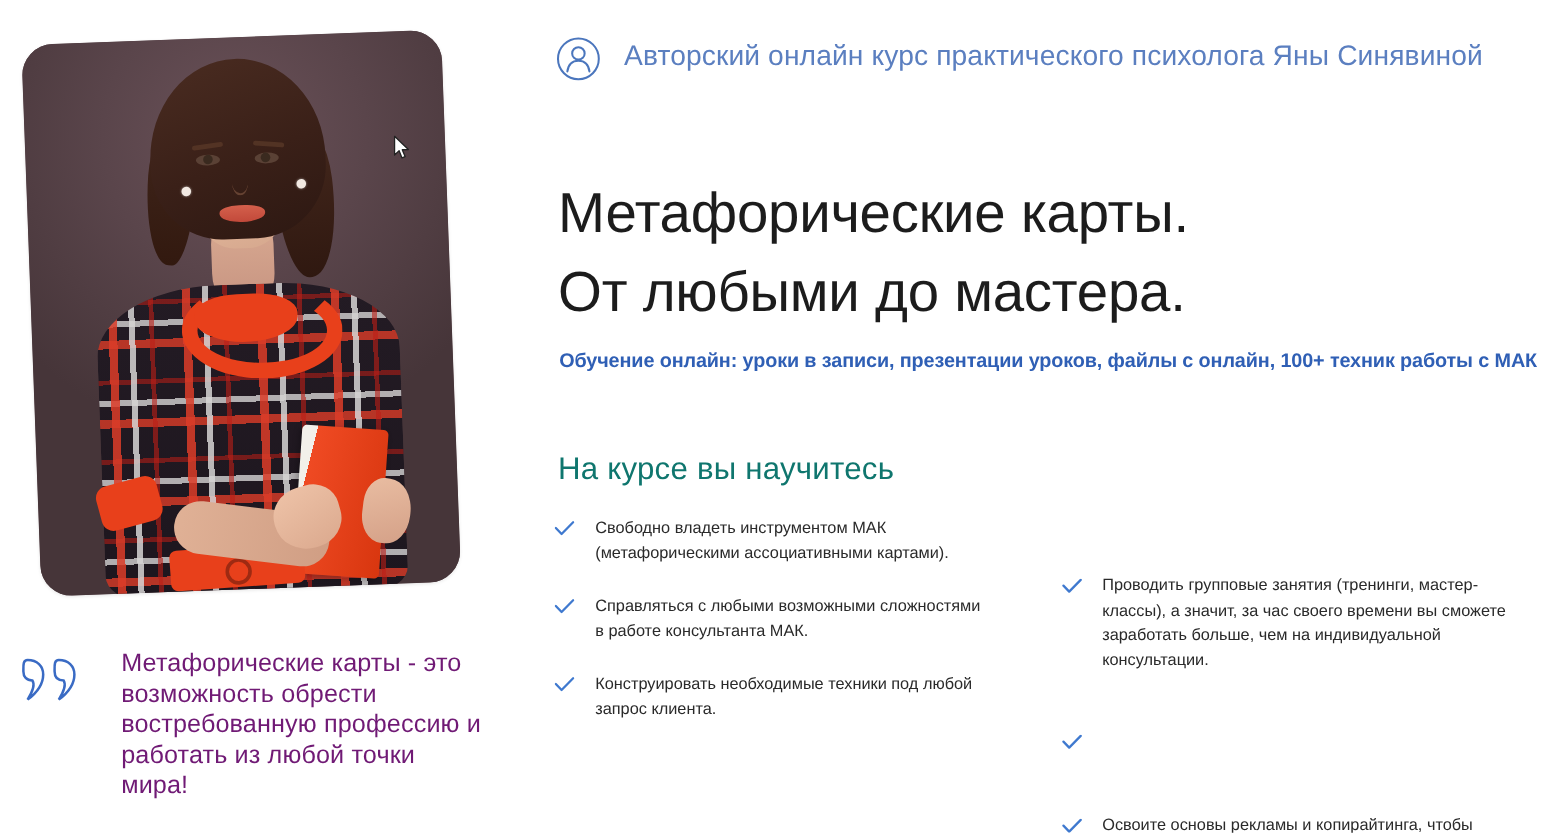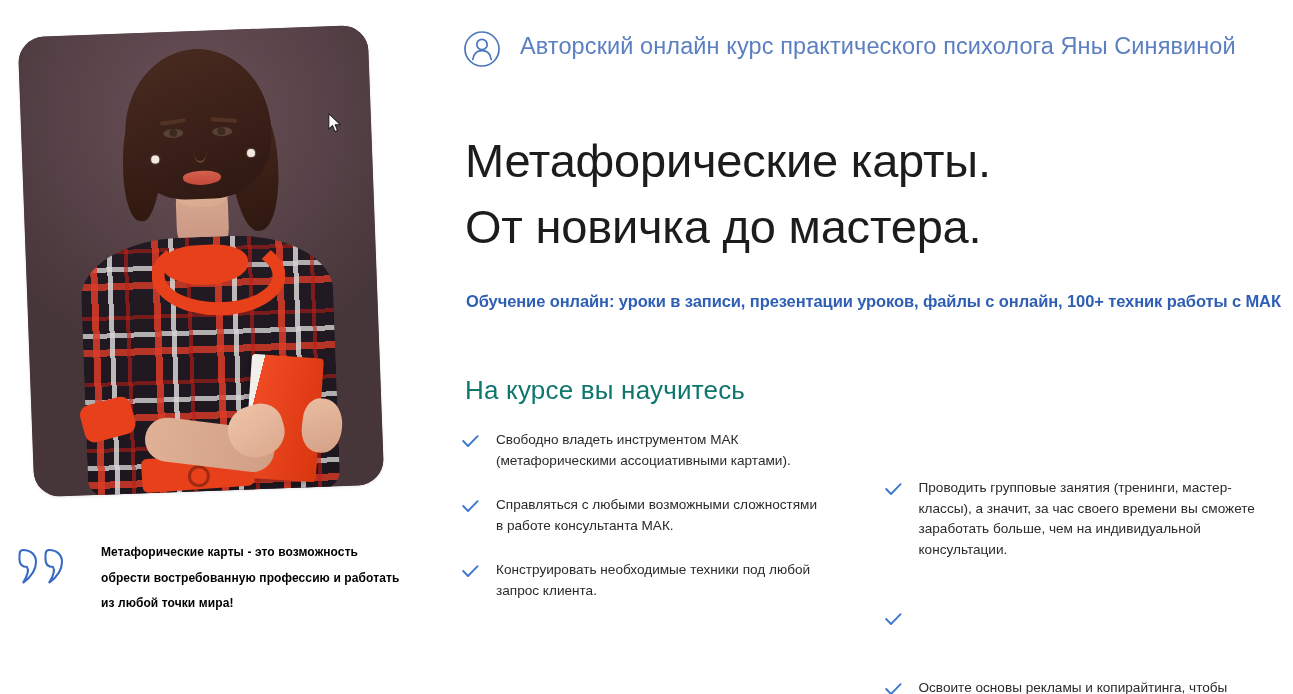--- a/index.html
+++ b/index.html
@@ -232,24 +232,24 @@
     left: 0px;
     top: 4px;
     width: 60px;
     height: 46px;
   }
   .quote-text {
     position: absolute;
     left: 83px;
     top: 0px;
     width: 300px;
-    font-size: 12px;
+    font-size: 21px;
     line-height: 25.5px;
-    font-weight: bold;
-    color: #000000;
+    font-weight: normal;
+    color: #701a75;
     letter-spacing: .1px;
   }
 
   
   .right-col {
     position: absolute;
     left: 462px;
     top: 0;
     width: 831px;
     height: 694px;
@@ -276,21 +276,21 @@
     line-height: 36px;
     font-weight: 400;
     color: #5b7fc0;
     max-width: 770px;
     letter-spacing: .1px;
   }
 
   .main-title {
     position: absolute;
     left: 3px;
-    top: 128px;
+    top: 144px;
     width: 820px;
     font-size: 47px;
     line-height: 66px;
     font-weight: 300;
     color: #1c1c1c;
     letter-spacing: -0.2px;
     font-stretch: condensed;
   }
   .main-title .line { display: block; white-space: nowrap; }
 
@@ -412,21 +412,21 @@
         <circle cx="20" cy="20" r="17" fill="none" stroke="#4b76bd" stroke-width="1.7"></circle>
         <circle cx="20" cy="15.5" r="5.2" fill="none" stroke="#4b76bd" stroke-width="1.7"></circle>
         <path d="M10.8,30.5 C11.6,24.6 15.3,21.6 20,21.6 C24.7,21.6 28.4,24.6 29.2,30.5" fill="none" stroke="#4b76bd" stroke-width="1.7" stroke-linecap="round"></path>
       </svg>
     </div>
     <div class="kicker-text">Авторский онлайн курс практического психолога Яны Синявиной</div>
   </div>
 
   <div class="main-title">
     <span class="line">Метафорические карты.</span>
-    <span class="line">От новичка до мастера.</span>
+    <span class="line">От любыми до мастера.</span>
   </div>
 
   <div class="subtitle">Обучение онлайн: уроки в записи, презентации уроков, файлы с онлайн, 100+ техник работы с МАК</div>
 
   <div class="section-heading">На курсе вы научитесь</div>
 
   <div class="benefits">
 
     <div class="benefits-col left">
       <div class="benefit">

